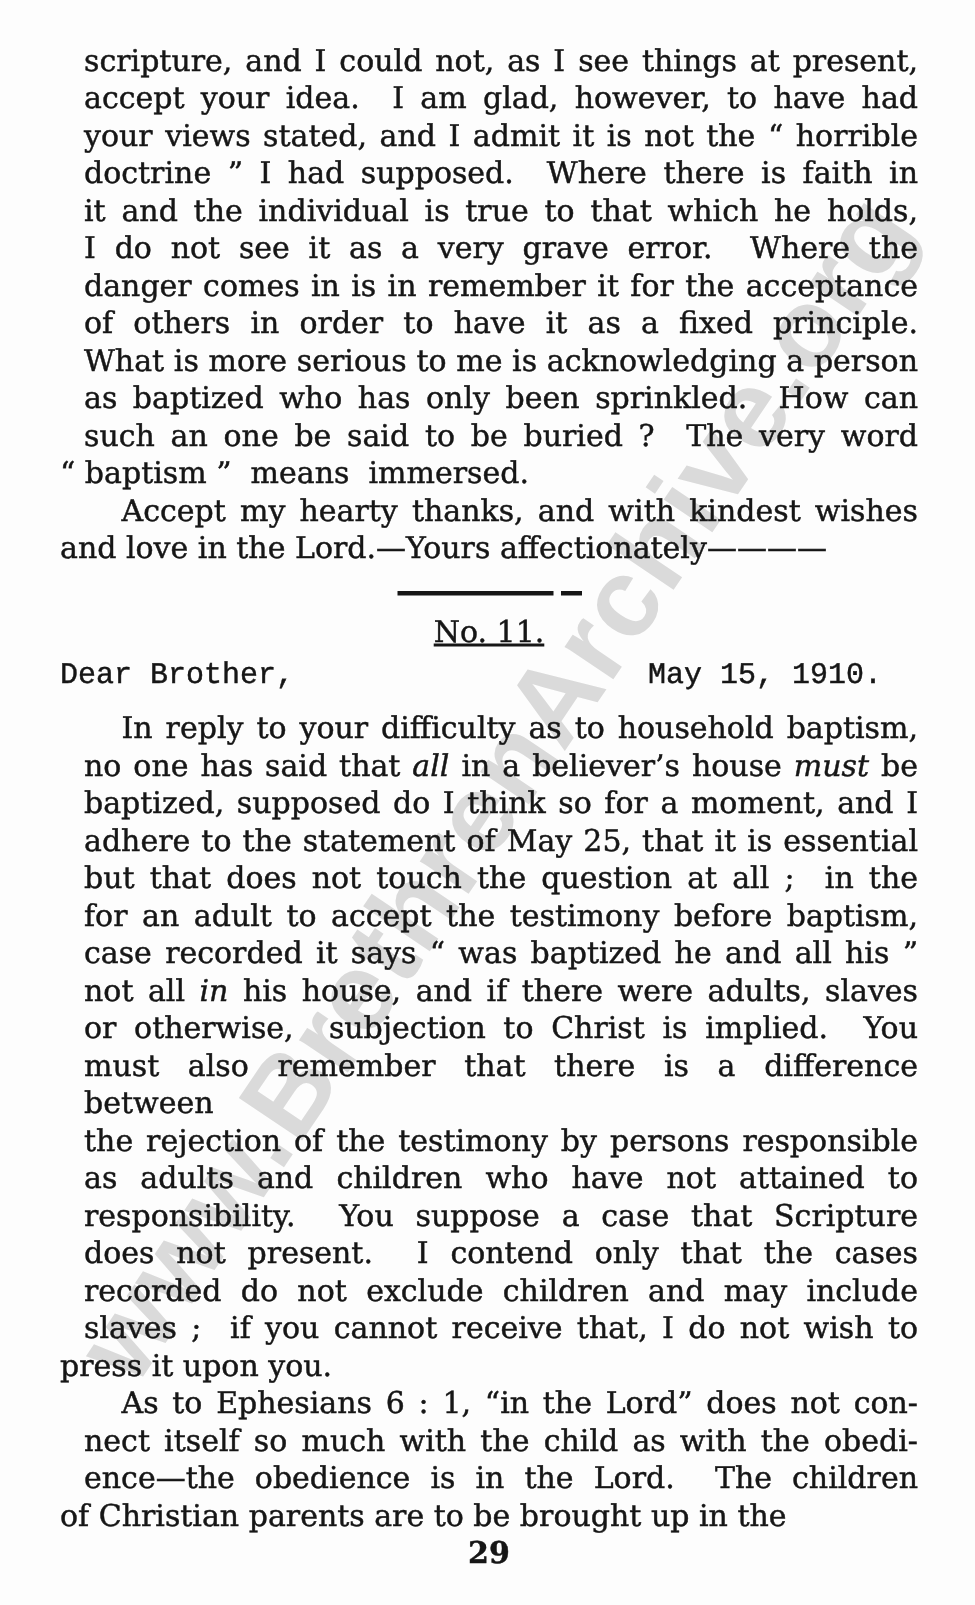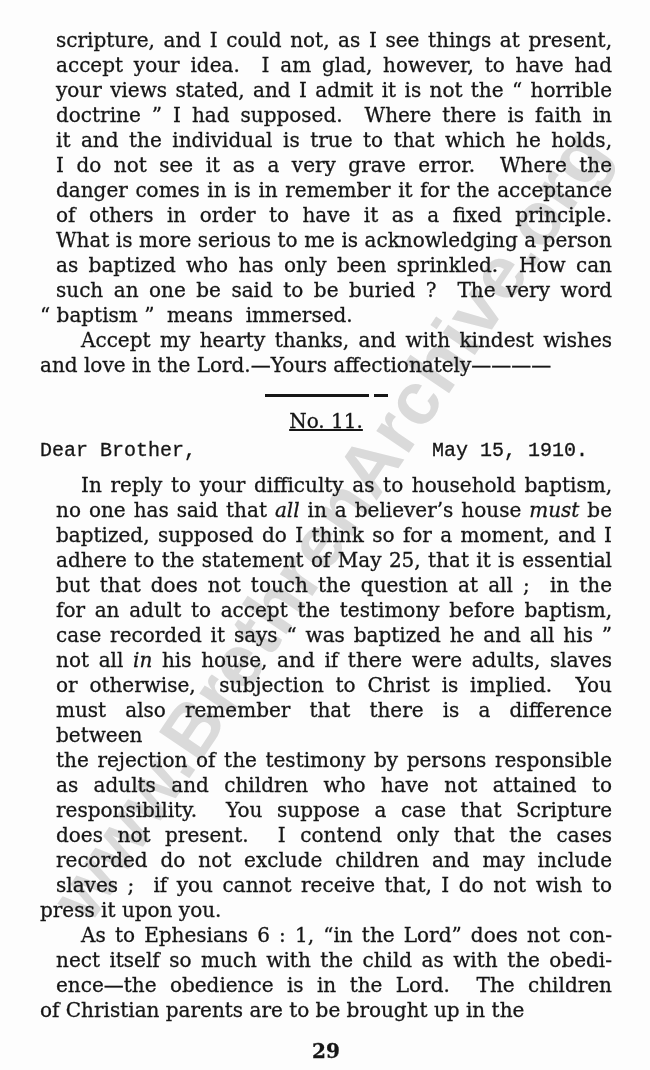--- a/index.html
+++ b/index.html
@@ -40,21 +40,21 @@
     text-decoration:underline;
   }
   .dateline{
     display:flex;justify-content:space-between;
     line-height:25px;
     margin:0 0 10px 0;
     padding-right:24px;
     font-family:Liberation Mono, monospace;
   }
   .page-number{
-    margin-top:16px;
+    margin-top:0;
     text-align:center;
     font-weight:bold;
     font-size:20px;
   }
   .watermark{
     position:absolute;
     z-index:0;
     left:-170px;top:475px;
     width:1000px;height:100px;
     line-height:100px;

